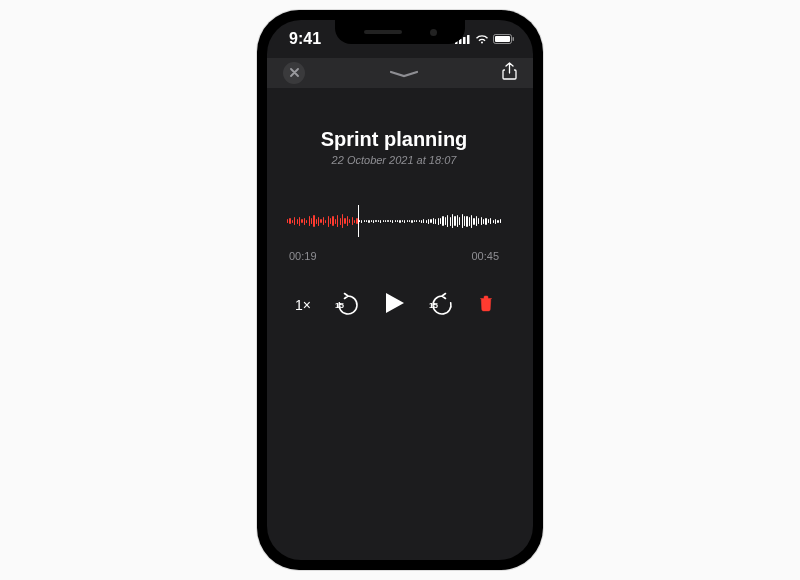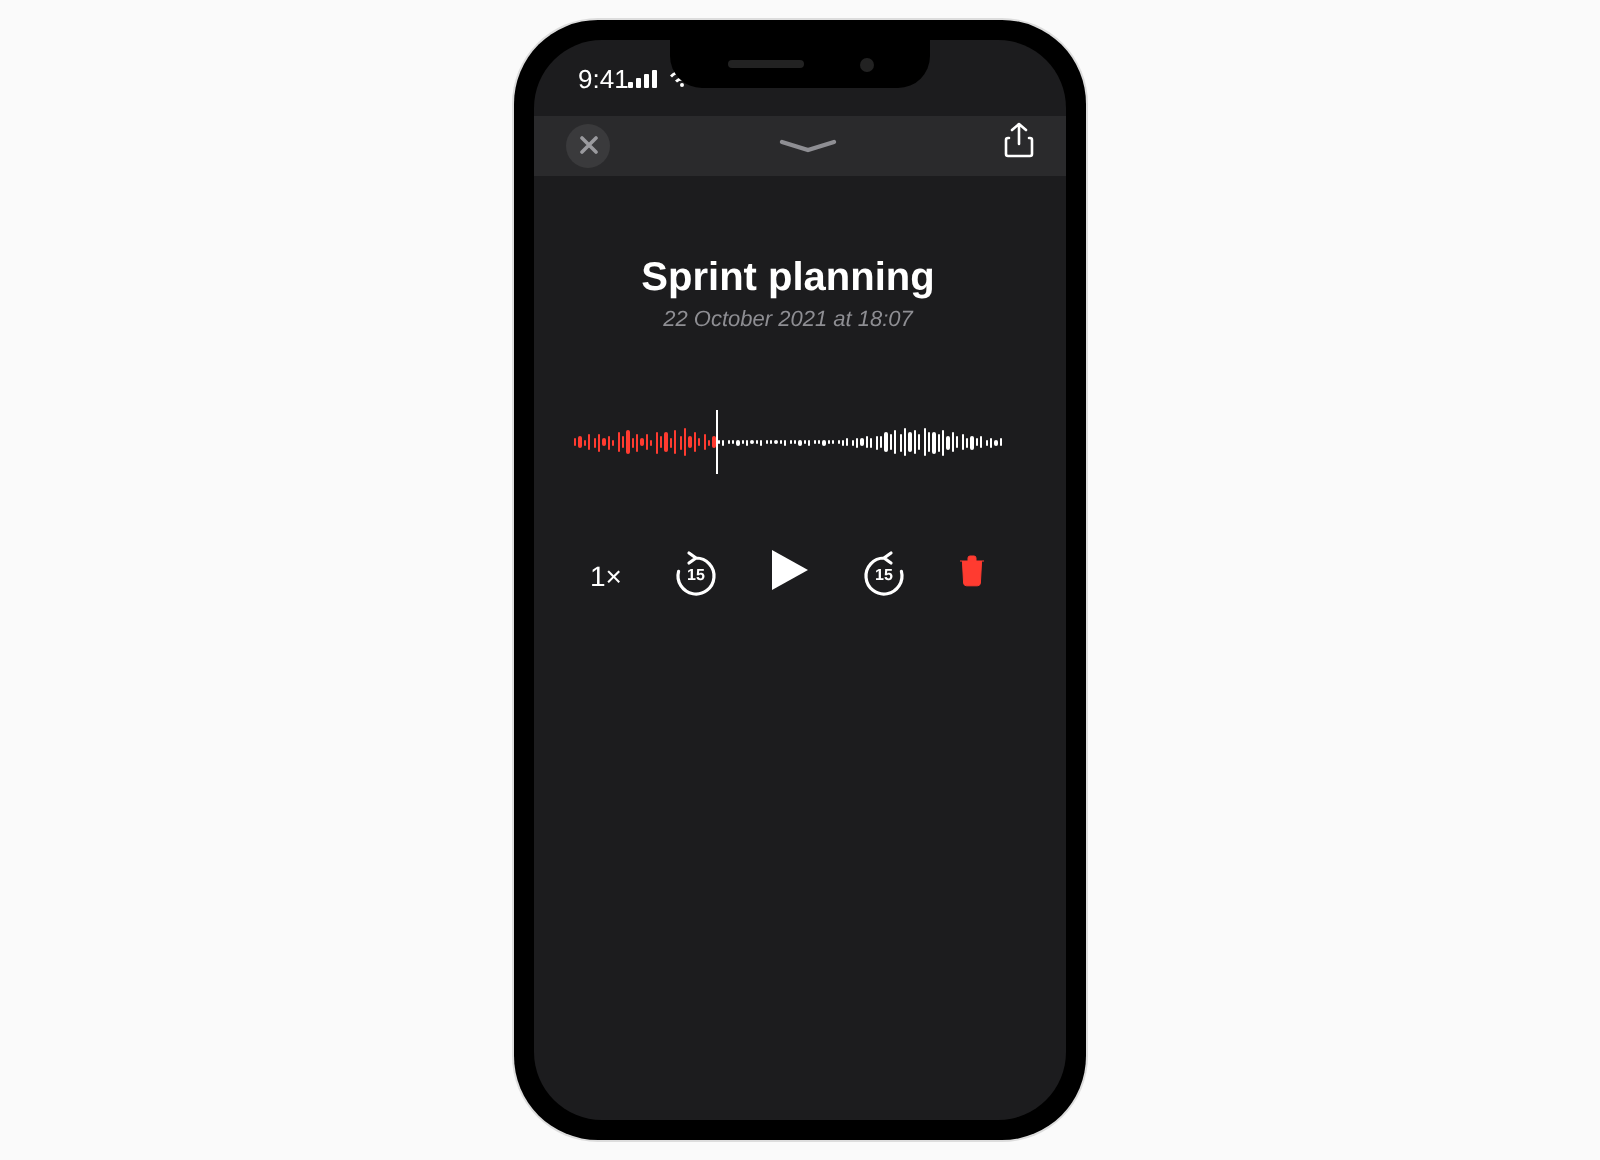--- a/index.html
+++ b/index.html
@@ -42,24 +42,25 @@
       display: flex;
       align-items: center;
       justify-content: center;
       gap: 28px;
     }
     .speaker { width: 38px; height: 4px; background: #222; border-radius: 2px; }
     .camera { width: 7px; height: 7px; background: #222; border-radius: 50%; }
     .status-bar {
       height: 38px;
       display: flex;
+      justify-content: space-between;
       align-items: center;
       padding: 0 18px 0 22px;
-      font-size: 13px;
-      font-weight: 400;
+      font-size: 16px;
+      font-weight: 700;
       color: #fff;
     }
     .status-right { display: flex; align-items: center; gap: 4px; }
     .header {
       height: 30px;
       display: flex;
       justify-content: space-between;
       align-items: center;
       padding: 0 16px;
       border-bottom: 1px solid #2a2a2c;
@@ -119,21 +120,21 @@
       font-size: 11px;
       padding: 6px 2px 0 2px;
     }
     .controls {
       display: flex;
       align-items: center;
       justify-content: space-between;
       padding: 30px 8px 0 8px;
     }
     .speed { color: #fff; font-size: 14px; font-weight: 500; }
-    .skip-btn { color: #fff; position: relative; width: 26px; height: 26px; display:flex; align-items:center; justify-content:center;}
+    .skip-btn { color: #fff; position: relative; width: 26px; height: 26px; display:flex; align-items:center; justify-content:flex-start;}
     .skip-num { position: absolute; font-size: 8px; font-weight: 600; color: #fff; }
     .play { color: #fff; }
     .trash { color: #ff3b30; }
     .cta {
       margin: 34px 0 0 0;
       background: #34c759;
       color: #fff;
       font-size: 14px;
       font-weight: 600;
       padding: 12px;
@@ -280,20 +281,24 @@
           <div class="bar" style="height: 7px; background: rgb(255, 255, 255);"></div>
           <div class="bar" style="height: 4px; background: rgb(255, 255, 255);"></div>
           <div class="bar" style="height: 6px; background: rgb(255, 255, 255);"></div>
           <div class="bar" style="height: 3px; background: rgb(255, 255, 255);"></div>
           <div class="bar" style="height: 5px; background: rgb(255, 255, 255);"></div>
           <div class="bar" style="height: 3px; background: rgb(255, 255, 255);"></div>
           <div class="bar" style="height: 4px; background: rgb(255, 255, 255);"></div>
           <div class="playhead"></div>
       </div>
 
+      <div class="times">
+        <span>00:19</span>
+        <span>00:45</span>
+      </div>
 
       <div class="controls">
         <div class="speed">1×</div>
         <div class="skip-btn">
           <svg width="26" height="26" viewBox="0 0 26 26">
               <path d="M13 4a9 9 0 11-8.7 6.7M13 4L9.5 1.5M13 4l-3.5 2.5" stroke="#fff" stroke-width="1.6" fill="none" stroke-linecap="round" stroke-linejoin="round"></path>
             </svg>
           <span class="skip-num">15</span>
         </div>
         <div class="play">

